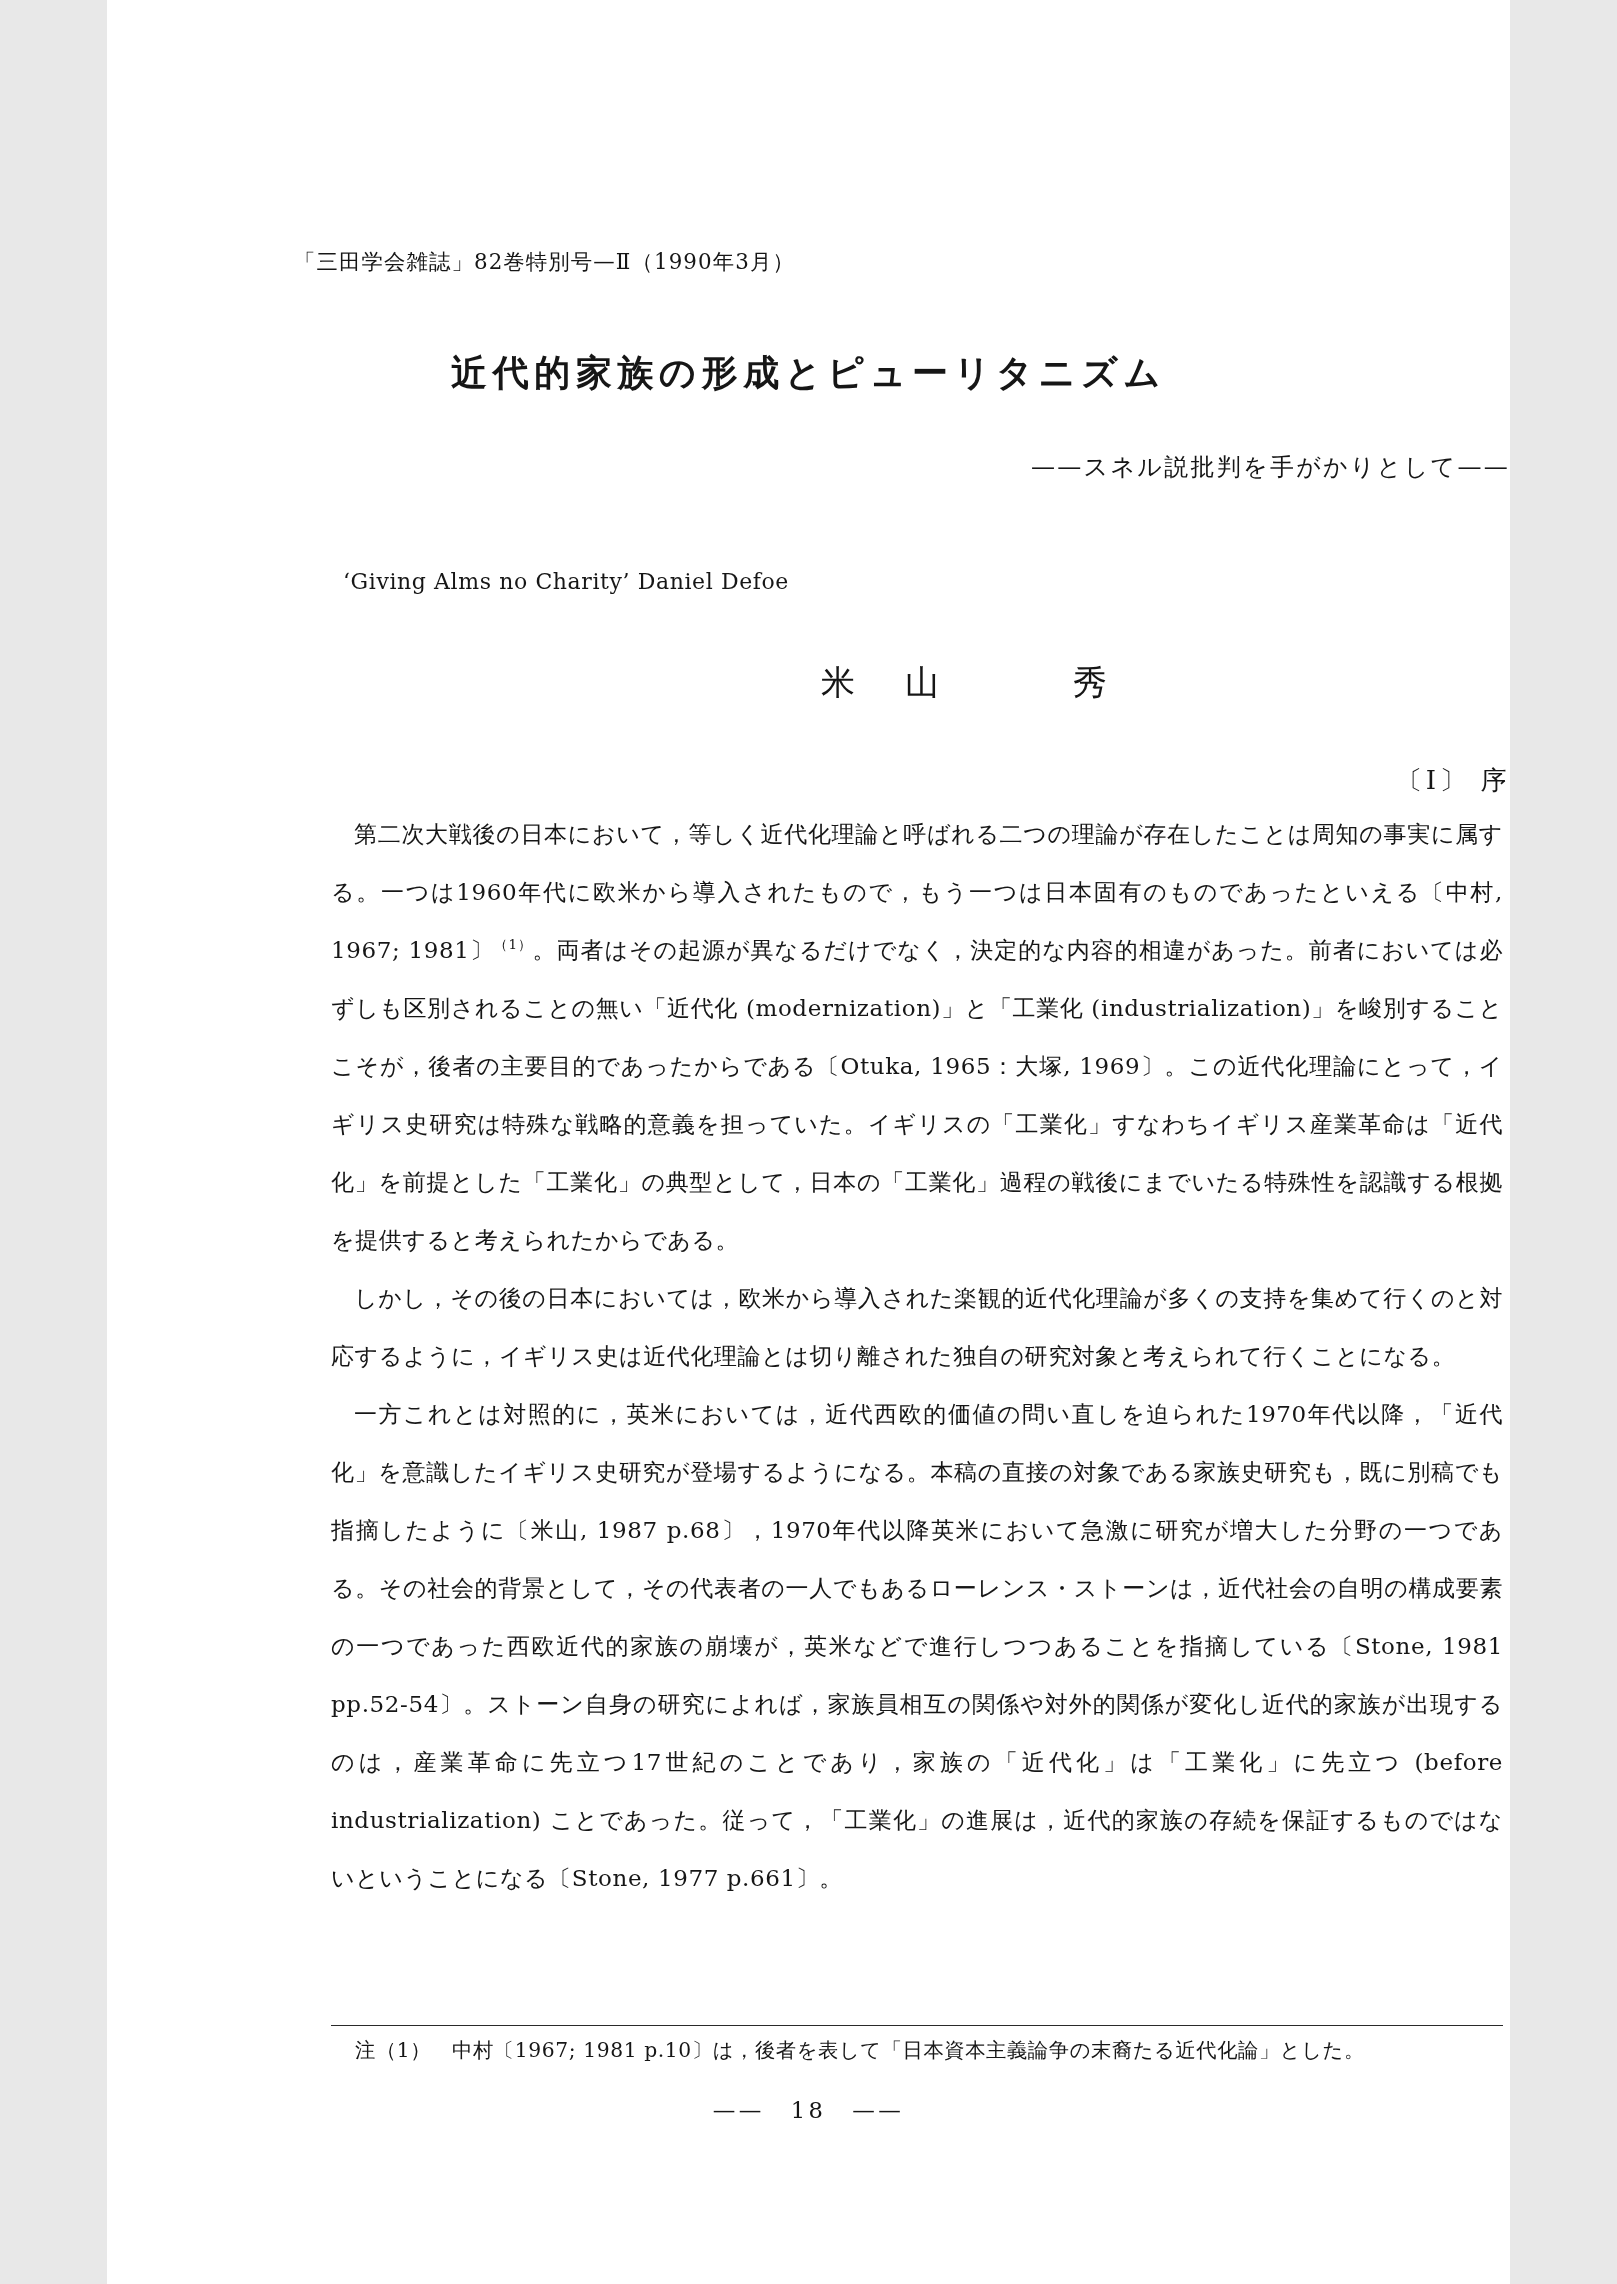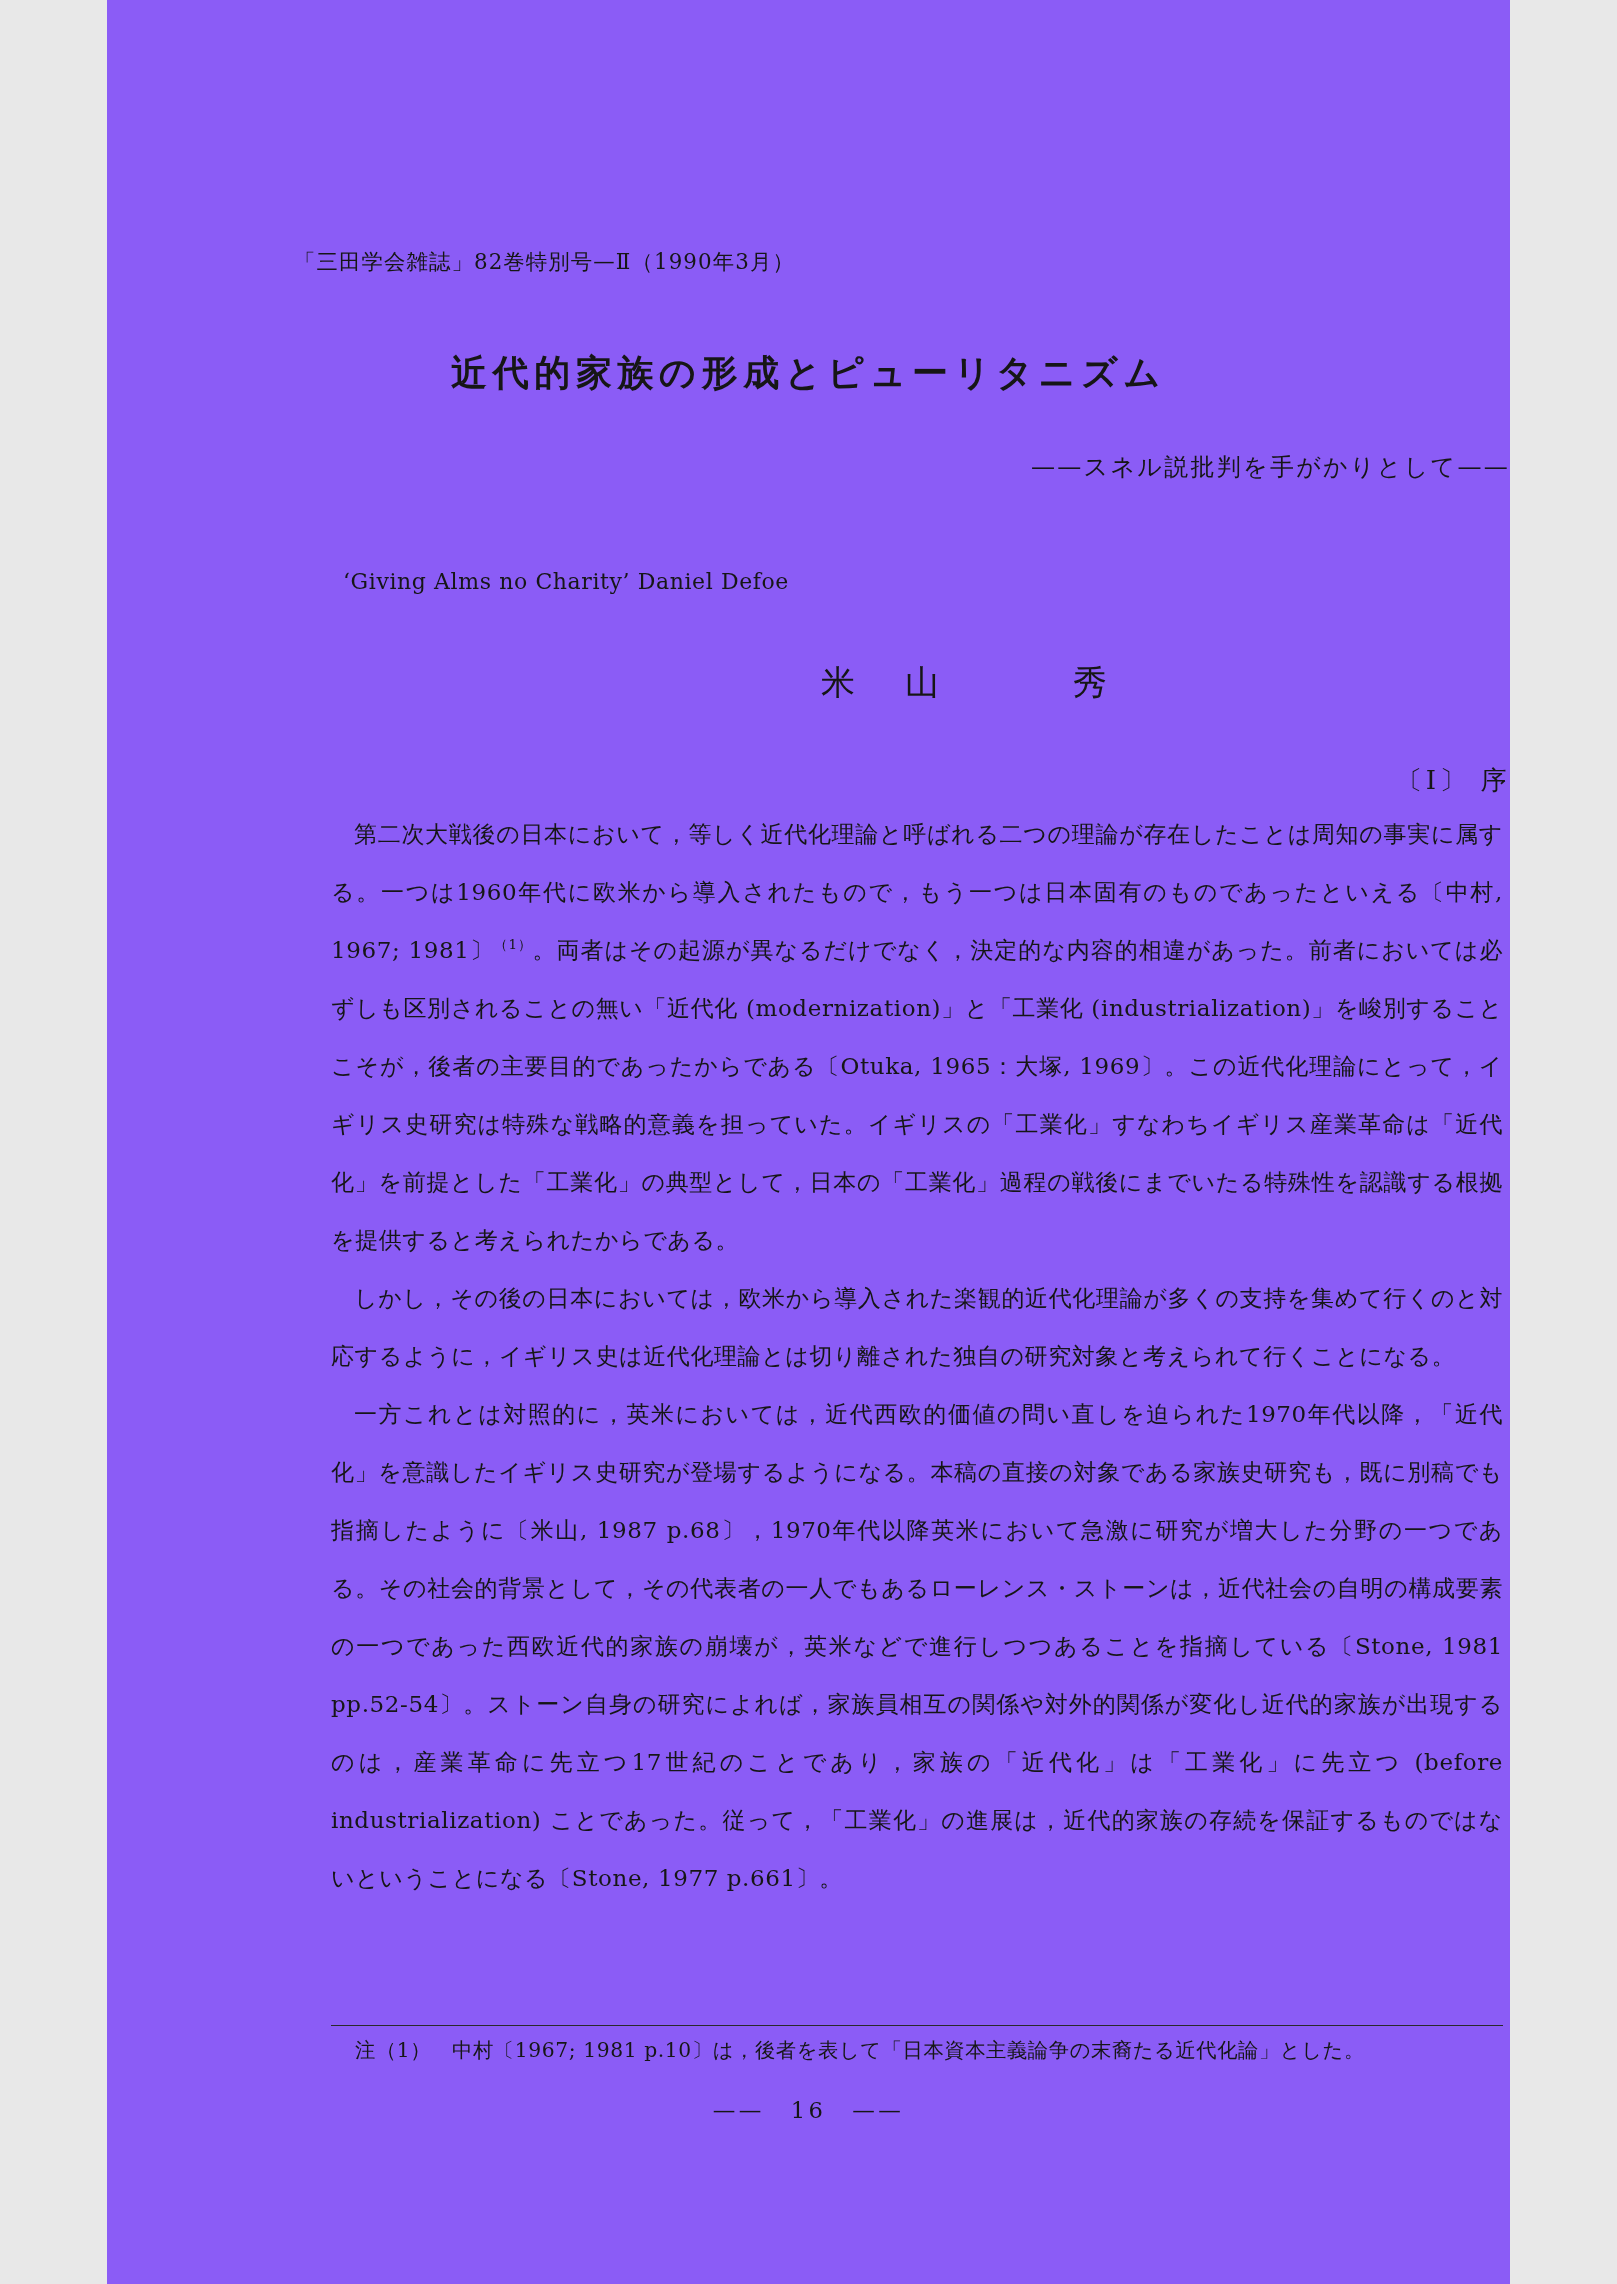--- a/index.html
+++ b/index.html
@@ -5,21 +5,21 @@
   html, body {
     margin: 0;
     padding: 0;
     background: #e8e8e8;
   }
   .page {
     position: relative;
     width: 1403px;
     height: 2284px;
     margin: 0 auto;
-    background: #8b5cf6;
+    background: #ffffff;
     color: #161616;
     font-family: "DejaVu Serif", "Liberation Serif", serif;
     overflow: hidden;
   }
   .journal-header {
     position: absolute;
     left: 187px;
     top: 247px;
     font-size: 21.4px;
     letter-spacing: 1.1px;
@@ -143,16 +143,16 @@
     <p><span>第二次大戦後の日本において，等しく近代化理論と呼ばれる二つの理論が存在したことは周知の事実に属する。一つは1960年代に欧米から導入されたもので，もう一つは日本固有のものであったといえる〔中村, 1967; 1981〕</span><sup class="footnote-ref">（1）</sup><span>。両者はその起源が異なるだけでなく，決定的な内容的相違があった。前者においては必ずしも区別されることの無い「近代化 (modernization)」と「工業化 (industrialization)」を峻別することこそが，後者の主要目的であったからである〔Otuka, 1965：大塚, 1969〕。この近代化理論にとって，イギリス史研究は特殊な戦略的意義を担っていた。イギリスの「工業化」すなわちイギリス産業革命は「近代化」を前提とした「工業化」の典型として，日本の「工業化」過程の戦後にまでいたる特殊性を認識する根拠を提供すると考えられたからである。</span></p>
     <p>しかし，その後の日本においては，欧米から導入された楽観的近代化理論が多くの支持を集めて行くのと対応するように，イギリス史は近代化理論とは切り離された独自の研究対象と考えられて行くことになる。</p>
     <p>一方これとは対照的に，英米においては，近代西欧的価値の問い直しを迫られた1970年代以降，「近代化」を意識したイギリス史研究が登場するようになる。本稿の直接の対象である家族史研究も，既に別稿でも指摘したように〔米山, 1987 p.68〕，1970年代以降英米において急激に研究が増大した分野の一つである。その社会的背景として，その代表者の一人でもあるローレンス・ストーンは，近代社会の自明の構成要素の一つであった西欧近代的家族の崩壊が，英米などで進行しつつあることを指摘している〔Stone, 1981 pp.52-54〕。ストーン自身の研究によれば，家族員相互の関係や対外的関係が変化し近代的家族が出現するのは，産業革命に先立つ17世紀のことであり，家族の「近代化」は「工業化」に先立つ (before industrialization) ことであった。従って，「工業化」の進展は，近代的家族の存続を保証するものではないということになる〔Stone, 1977 p.661〕。</p>
   </div>
 
   <div class="footnote-block">
     <hr class="footnote-divider">
     <p class="footnote-text">注（1）　中村〔1967; 1981 p.10〕は，後者を表して「日本資本主義論争の末裔たる近代化論」とした。</p>
   </div>
 
-  <div class="page-number">——　16　——</div>
+  <div class="page-number">——　18　——</div>
 
 </div>
 
 
 </body></html>

